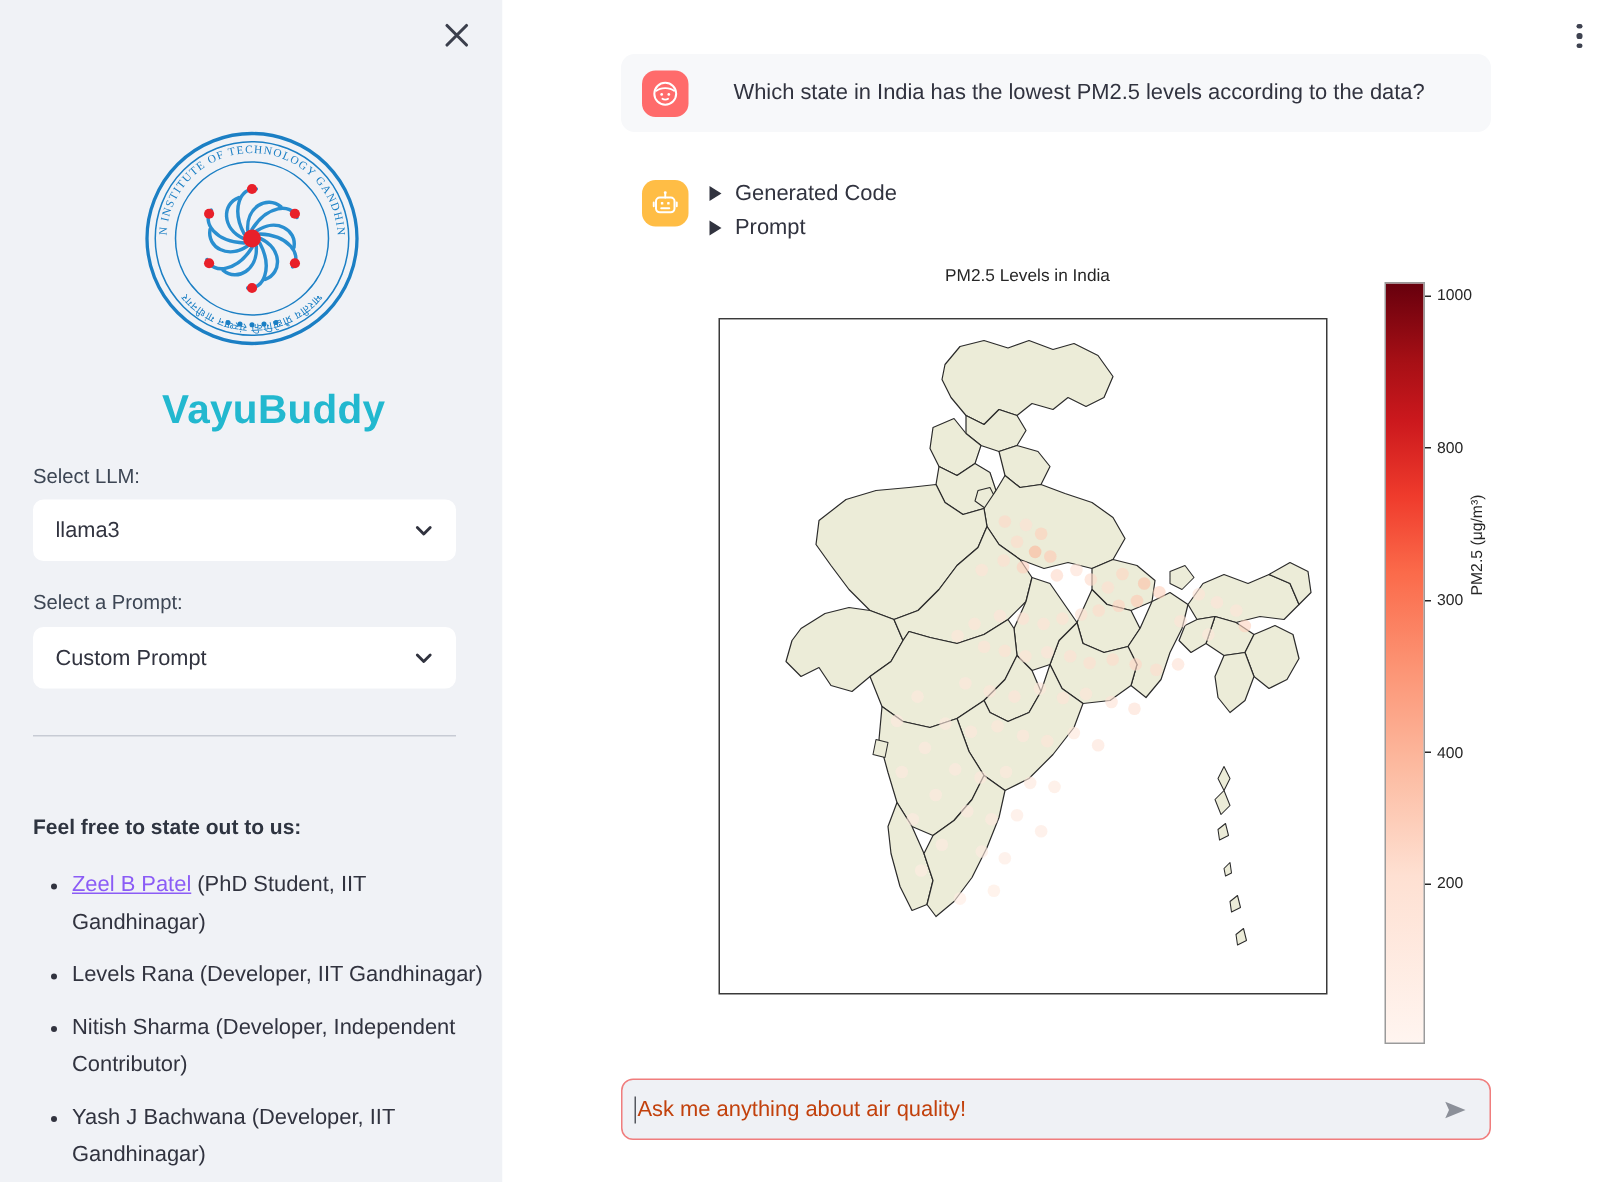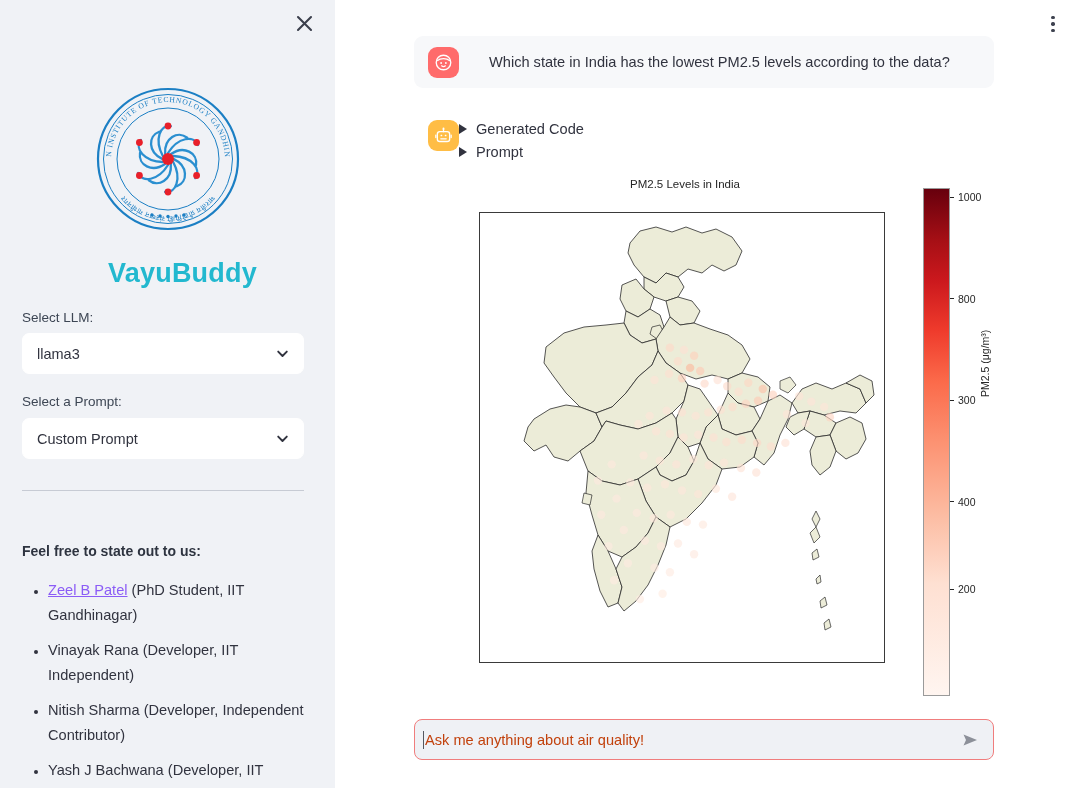--- a/index.html
+++ b/index.html
@@ -97,21 +97,21 @@
     width: 31px; height: 31px; border-radius: 9px;
     flex: 0 0 31px;
     display: flex; align-items: center; justify-content: center;
   }
   .avatar.user { background: #ff6b6b; }
   .avatar.bot  { background: #ffbd45; }
   #user-text { font-size: 14.6px; color: #31333f; }
 
   #bot-block {
     position: absolute; left: 79px; top: 120px; width: 600px;
-    display: flex; align-items: flex-start;
+    display: flex; gap: 14px; align-items: flex-start;
     padding: 0 14px;
   }
   #expanders { display: flex; flex-direction: column; gap: 7px; padding-top: 1px; }
   .expander {
     display: flex; align-items: center; gap: 9px;
     font-size: 14.6px; color: #31333f; cursor: pointer;
   }
   .tri {
     width: 0; height: 0;
     border-left: 8px solid #31333f;
@@ -244,21 +244,21 @@
       <svg class="chev" width="15" height="15" viewBox="0 0 15 15">
         <path d="M3.2 5.6 L7.5 10 L11.8 5.6" stroke="#31333f" stroke-width="1.9" fill="none" stroke-linecap="round" stroke-linejoin="round"></path>
       </svg>
     </div>
 
     <div id="divider"></div>
 
     <div id="reach-heading">Feel free to state out to us:</div>
     <ul id="contact-list">
         <li><a href="#">Zeel B Patel</a> (PhD Student, IIT Gandhinagar)</li>
-        <li>Vinayak Rana (Developer, IIT Independent)</li>
+        <li>Levels Rana (Developer, IIT Gandhinagar)</li>
         <li>Nitish Sharma (Developer, Independent Contributor)</li>
         <li>Yash J Bachwana (Developer, IIT Gandhinagar)</li>
       </ul>
   </div>
 
   <div id="main">
 
     <div id="kebab">
       <i></i>
         <i></i>

